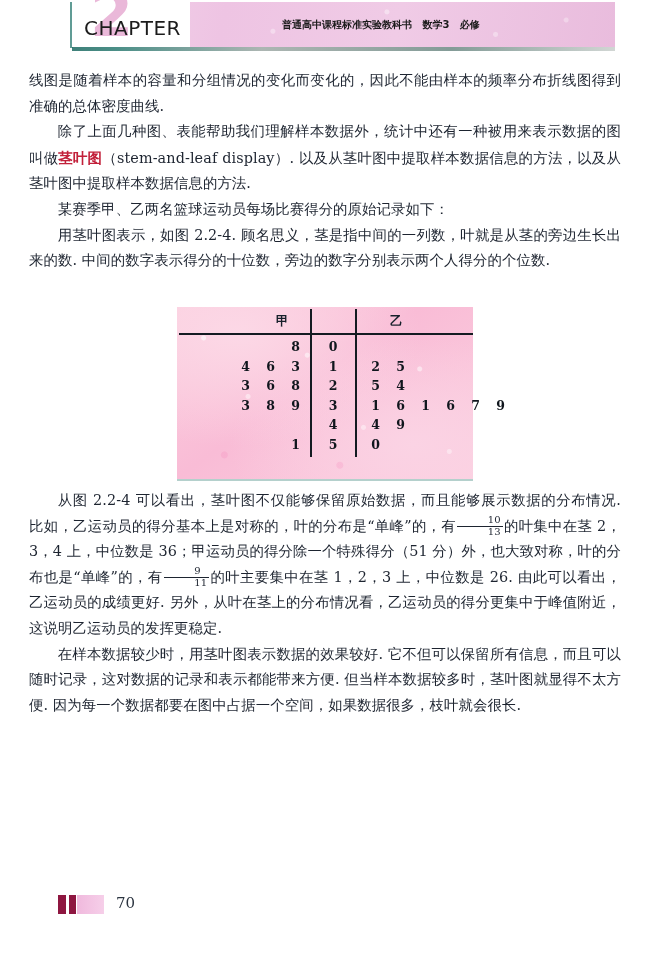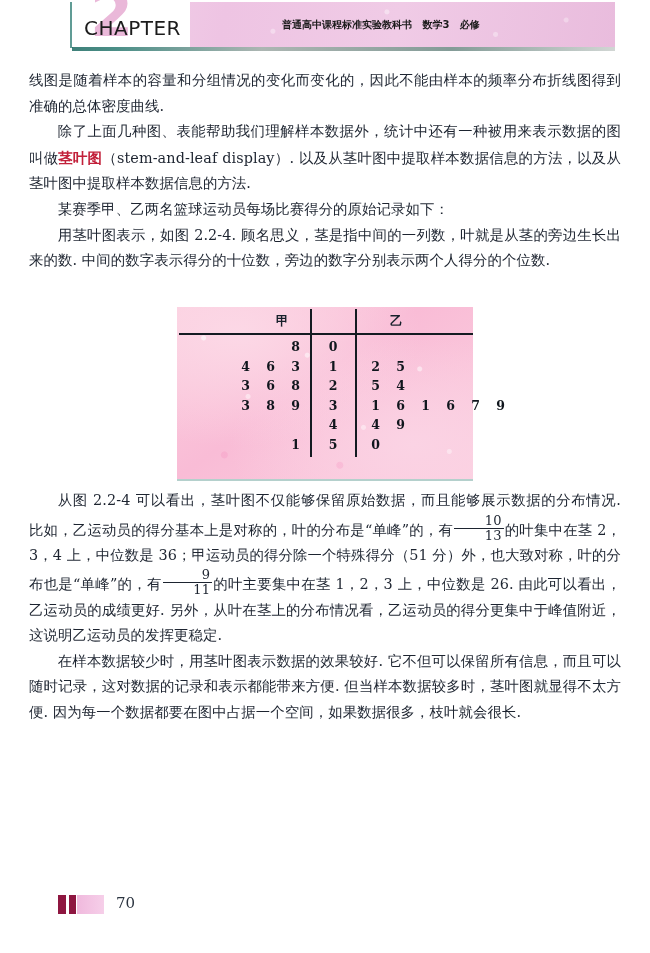--- a/index.html
+++ b/index.html
@@ -217,22 +217,22 @@
     text-align: center;
     font-size: 11px;
     color: #2a3340;
     font-family: "DejaVu Serif", "Liberation Serif", serif;
   }
 
   
   .frac {
     display: inline-block;
     vertical-align: -0.42em;
-    text-align: right;
-    font-size: 13px;
+    text-align: left;
+    font-size: 10px;
     line-height: 1.08;
     margin: 0 1px;
     font-family: "DejaVu Serif", "Liberation Serif", serif;
   }
   .frac .num { display: block; padding: 0 2px; }
   .frac .den { display: block; padding: 0 2px; border-top: 1.1px solid #1d2430; }
 
   
   .footer {
     position: absolute;

